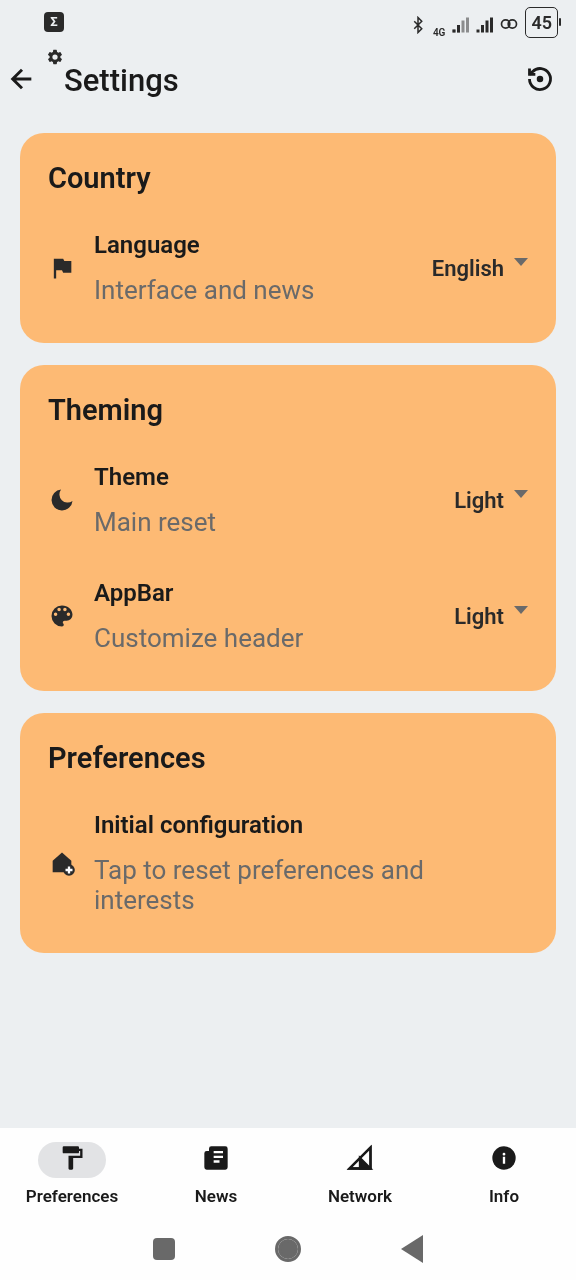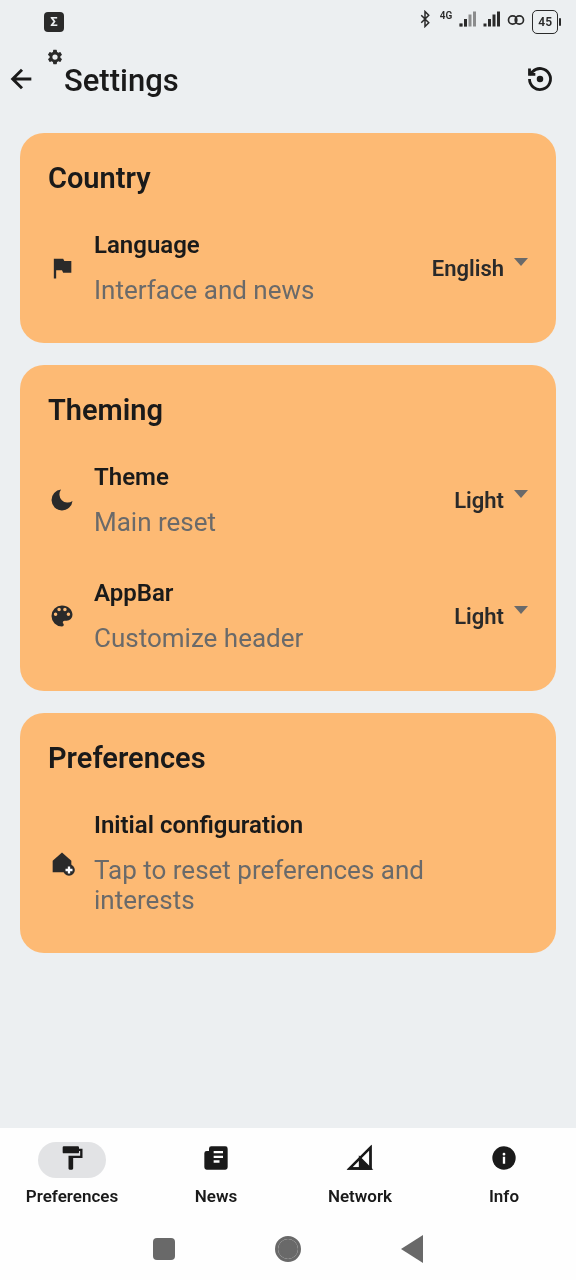--- a/index.html
+++ b/index.html
@@ -17,38 +17,38 @@
       display: flex;
       justify-content: space-between;
       align-items: center;
       padding: 8px 18px;
       height: 44px;
       font-size: 18px;
       font-weight: 600;
       color: #2a2a2a;
     }
     .status-left { display: flex; align-items: flex-end; gap: 16px; flex-direction: column; }
-    .status-right { display: flex; align-items: flex-start; gap: 6px; }
+    .status-right { display: flex; align-items: flex-end; gap: 6px; }
     .status-icon-box {
       background: #2a2a2a;
       color: #eceff1;
       width: 20px;
       height: 20px;
       border-radius: 4px;
       display: flex;
       align-items: center;
       justify-content: center;
       font-size: 13px;
       font-weight: bold;
     }
     .battery-box {
       border: 1.5px solid #2a2a2a;
       border-radius: 5px;
       padding: 4px 5px;
-      font-size: 12px;
+      font-size: 18px;
       font-weight: 600;
       position: relative;
     }
     .battery-box::after {
       content: '';
       position: absolute;
       right: -4px;
       top: 50%;
       transform: translateY(-50%);
       width: 2px;

